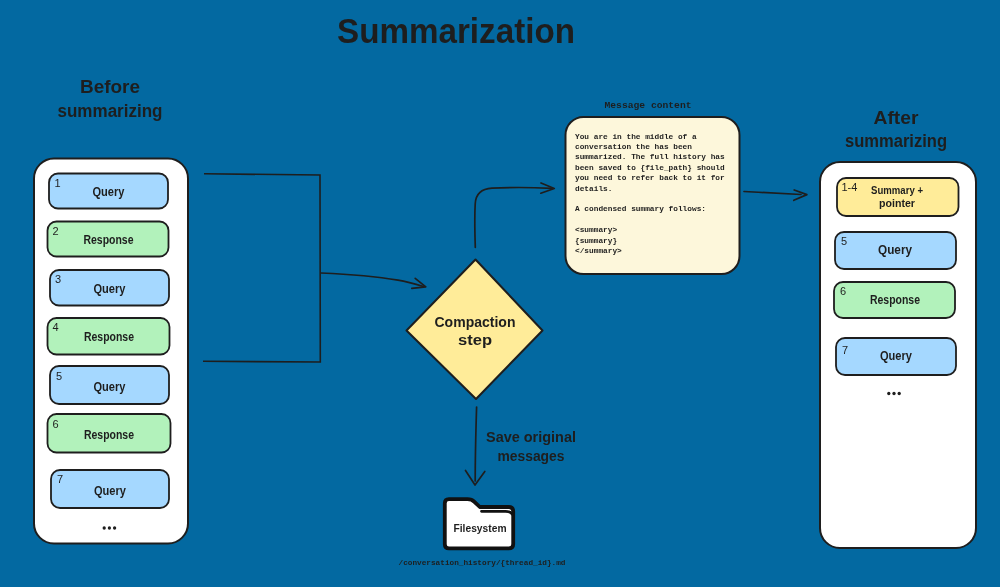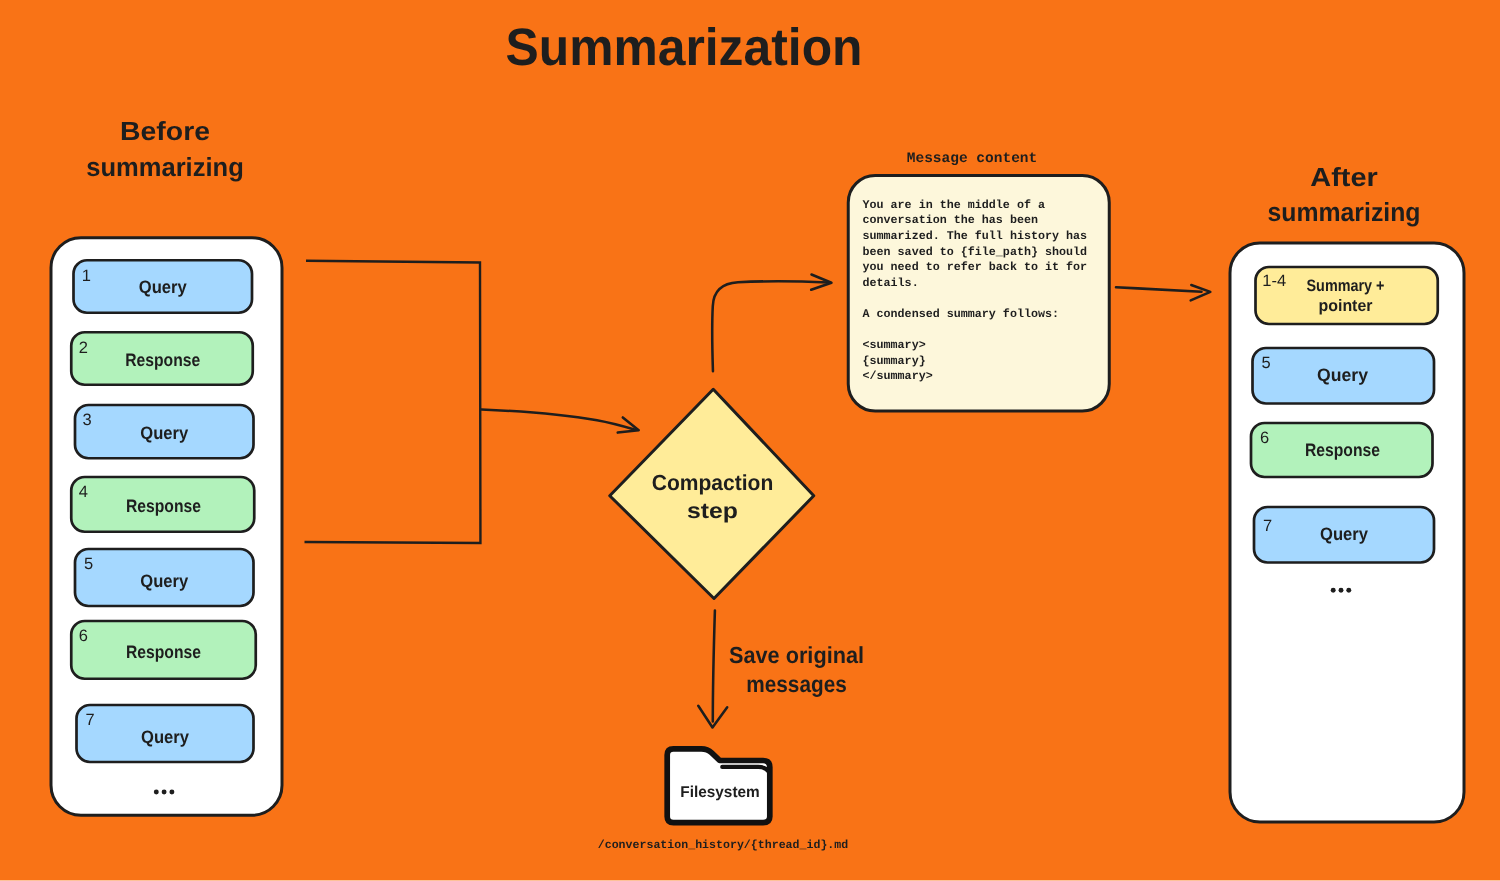--- a/index.html
+++ b/index.html
@@ -1,16 +1,16 @@
 <!DOCTYPE html>
 <html><head>
 <meta charset="utf-8">
 <style>
   html,body{margin:0;padding:0;background:#ffffff;}
-  #stage{position:relative;width:1000px;height:587px;background:#f97316;overflow:hidden;}
+  #stage{position:relative;width:1000px;height:587px;background:#0369a1;overflow:hidden;}
   svg{position:absolute;left:0;top:0;}
   text{font-family:"Liberation Sans",sans-serif;fill:#1e1e1e;}
   .mono, .mono text{font-family:"Liberation Mono",monospace !important;}
 </style>
 </head>
 <body>
 <div id="stage">
 <svg width="1000" height="587" viewBox="0 0 1000 587">
 
   <text x="456" y="43" font-size="35" font-weight="600" text-anchor="middle" textLength="238" lengthAdjust="spacingAndGlyphs">Summarization</text>

